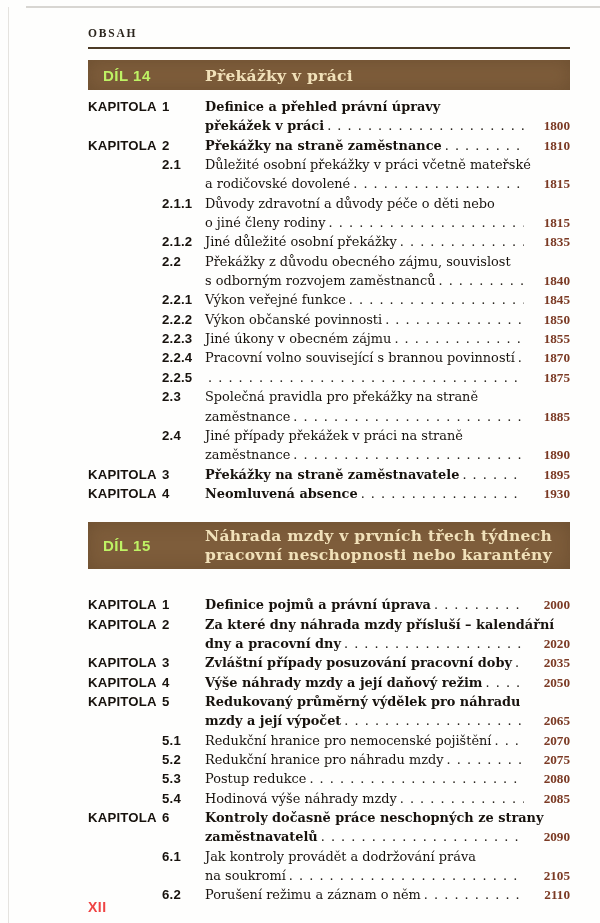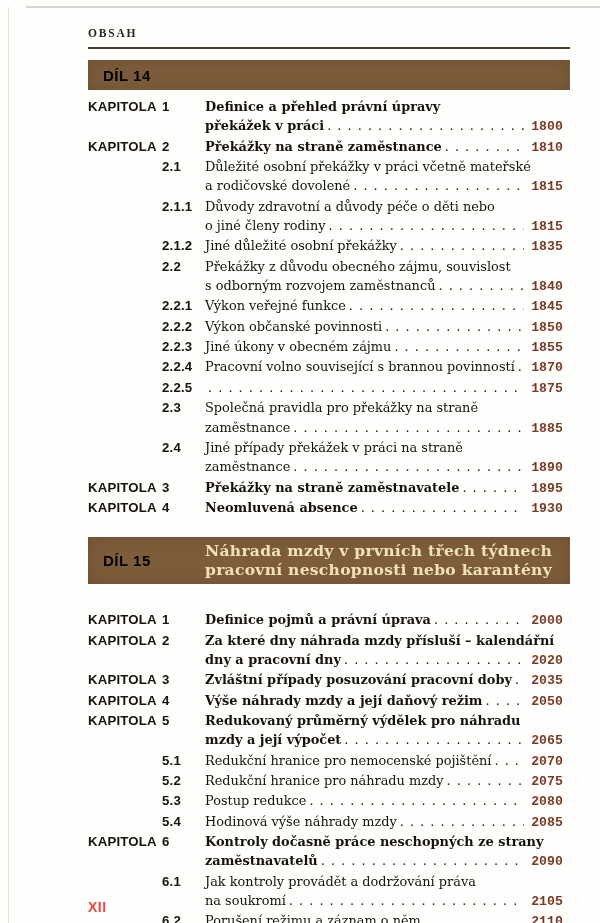--- a/index.html
+++ b/index.html
@@ -29,21 +29,21 @@
     display:grid;grid-template-columns:117px 1fr;
     align-items:center;
     box-shadow:inset 0 0 18px rgba(60,40,20,.25);
   }
   .part-bar.single{height:30px;}
   .part-bar.double{padding:4px 0 5px 0;}
   .part-label{
     padding-left:15px;
     font-family:"Liberation Sans",sans-serif;
     font-weight:bold;font-size:15px;letter-spacing:.5px;
-    color:#000000;
+    color:#bef264;
   }
   .part-title{
     font-weight:bold;font-size:15.5px;line-height:19px;letter-spacing:.3px;
     color:#f1e1b9;
   }
 
   .rows{margin-top:7px;}
   .rows.second{margin-top:26px;}
   .bar2-gap{margin-top:19px;}
 
@@ -57,22 +57,22 @@
   .cell-label,.cell-num{
     font-family:"Liberation Sans",sans-serif;
     font-weight:bold;font-size:13.2px;letter-spacing:.2px;
   }
   .cell-title{display:flex;align-items:flex-start;min-width:0;}
   .cell-title .t{white-space:nowrap;}
   .bold .t{font-weight:bold;}
   .dots{flex:1;min-width:0;overflow:hidden;white-space:nowrap;padding-left:3px;color:#211c15;}
   .dots::after{content:". . . . . . . . . . . . . . . . . . . . . . . . . . . . . . . . . . . . . . . . . . . . . . . . . . . . . . . . . . . .";letter-spacing:1px;}
   .cell-page{
-    text-align:center;
-    font-family:Liberation Mono, monospace;
+    text-align:right;
+    font-family:Liberation Serif, serif;
     font-weight:bold;font-size:13.2px;
     color:#7b3a24;
   }
   .footer{
     position:absolute;left:88px;top:899px;
     font-family:"Liberation Sans",sans-serif;
     font-weight:bold;font-size:14px;letter-spacing:.5px;color:#ef4444;
   }
 </style>
 </head>
@@ -81,20 +81,23 @@
 <div class="page">
   <div class="scan-top"></div>
   <div class="scan-left"></div>
 
   <div class="obsah">OBSAH</div>
   <div class="rule"></div>
 
   <div class="toc" id="toc">
       <div class="part-bar single">
         <div class="part-label">DÍL 14</div>
+        <div class="part-title">
+          <div>Překážky v práci</div>
+        </div>
       </div>
       <div class="rows">
         <div class="line bold">
           <div class="cell-label">KAPITOLA</div>
           <div class="cell-num">1</div>
           <div class="cell-title">
             <span class="t">Definice a přehled právní úpravy</span>
           </div>
           <div class="cell-page"></div>
         </div>

